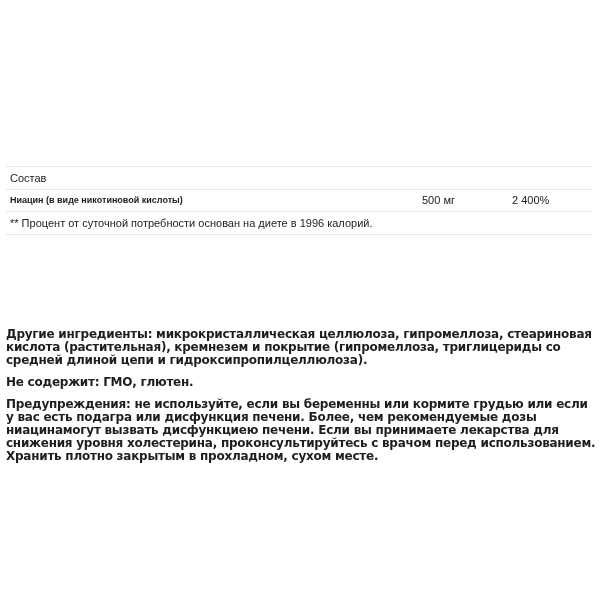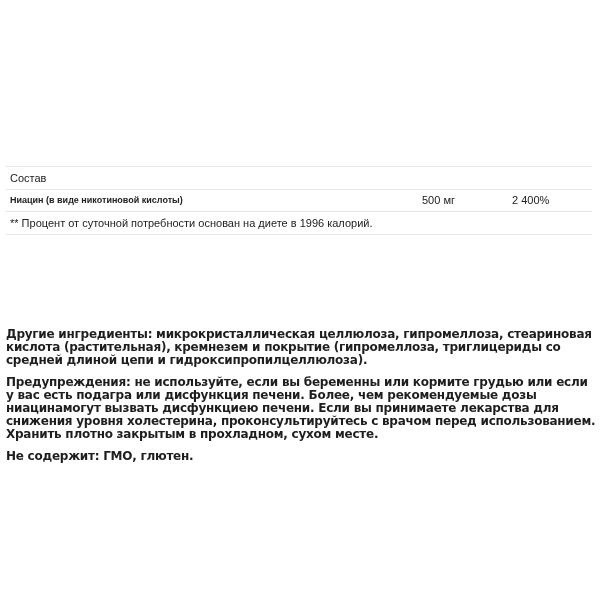--- a/index.html
+++ b/index.html
@@ -70,15 +70,15 @@
       <td class="c3">2 400%</td>
     </tr>
     <tr class="foot">
       <td colspan="3">** Процент от суточной потребности основан на диете в 1996 калорий.</td>
     </tr>
   </tbody>
 </table>
 
 <div class="notes">
   <p>Другие ингредиенты: микрокристаллическая целлюлоза, гипромеллоза, стеариновая кислота (растительная), кремнезем и покрытие (гипромеллоза, триглицериды со средней длиной цепи и гидроксипропилцеллюлоза).</p>
+  <p>Не содержит: ГМО, глютен.</p>
   <p>Предупреждения: не используйте, если вы беременны или кормите грудью или если у вас есть подагра или дисфункция печени. Более, чем рекомендуемые дозы ниацинамогут вызвать дисфункциею печени. Если вы принимаете лекарства для снижения уровня холестерина, проконсультируйтесь с врачом перед использованием. Хранить плотно закрытым в прохладном, сухом месте.</p>
-  <p>Не содержит: ГМО, глютен.</p>
 </div>
 
 </body></html>

